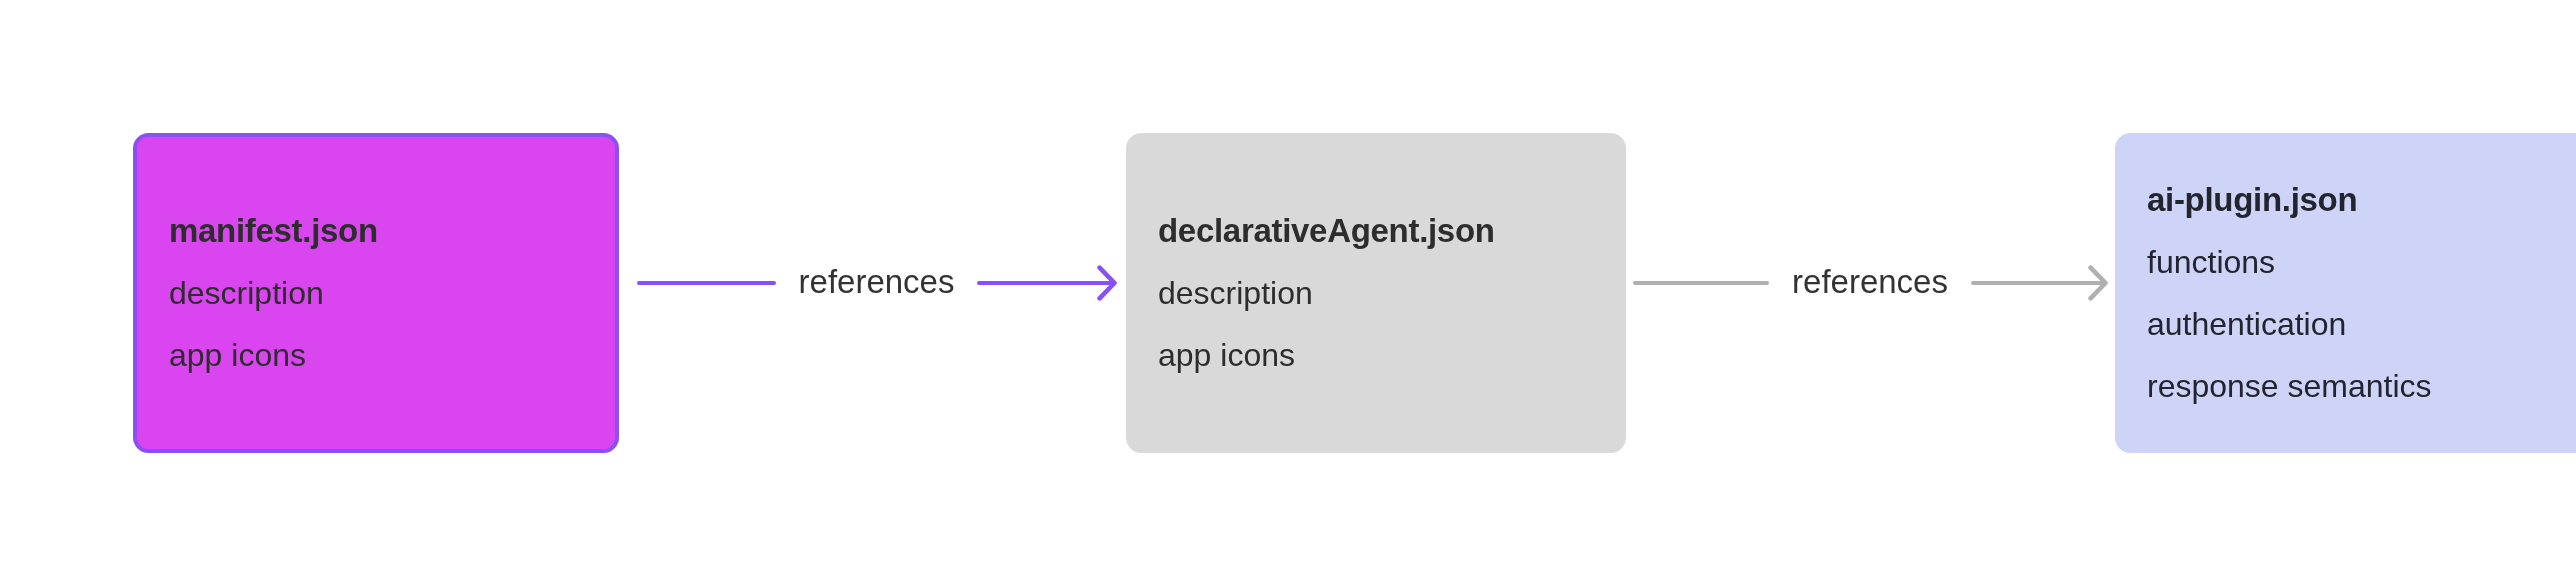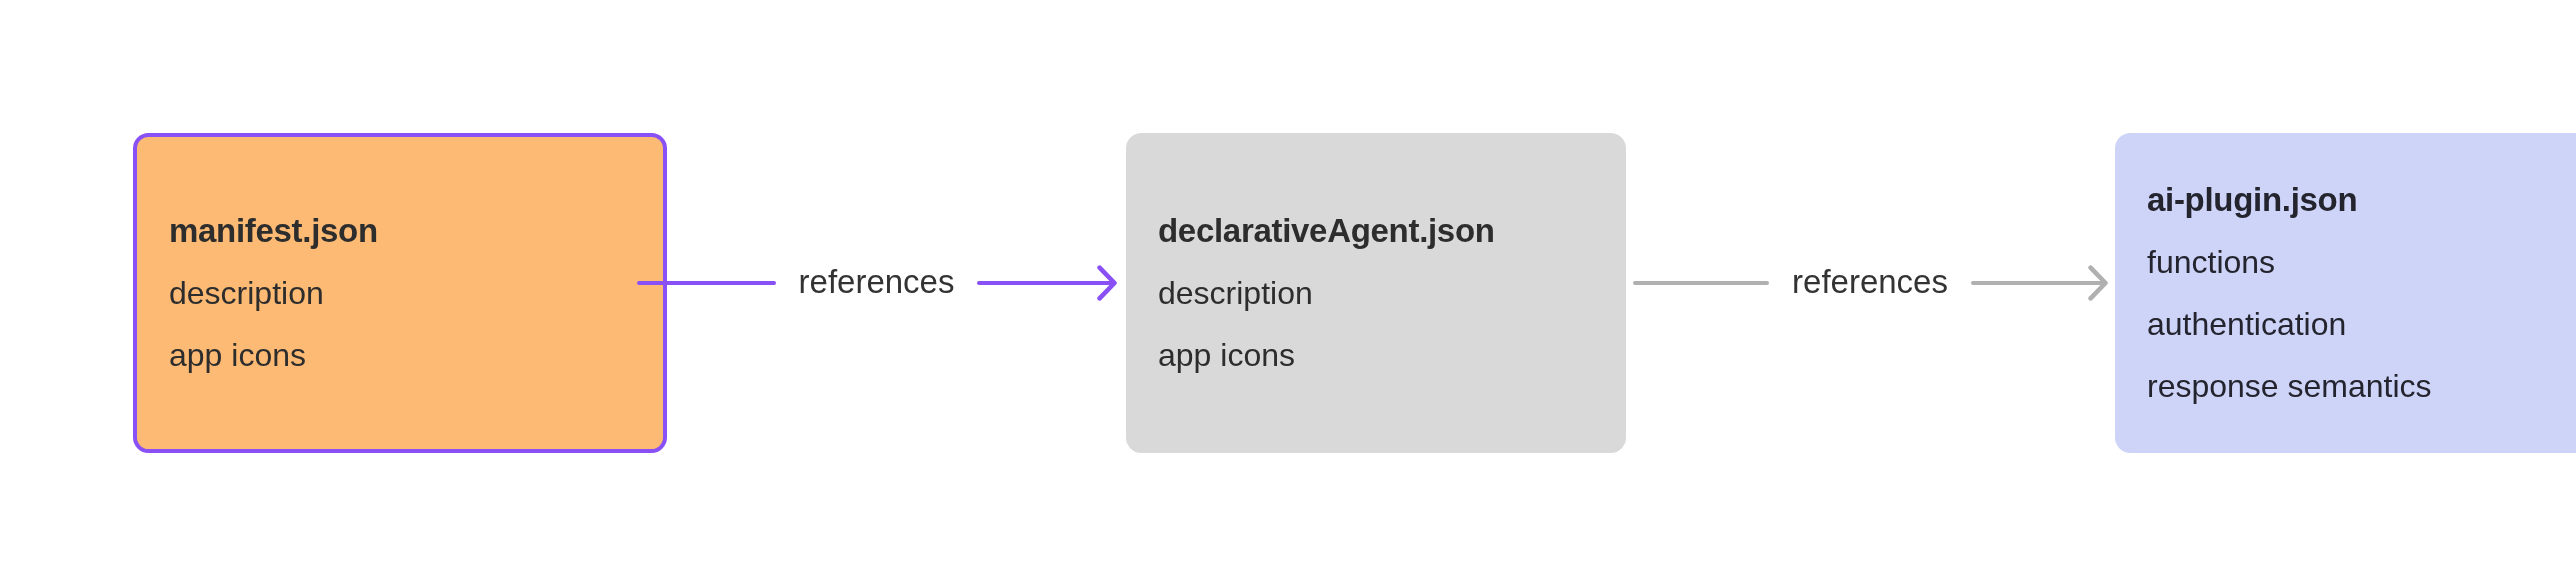--- a/index.html
+++ b/index.html
@@ -38,22 +38,22 @@
   }
   .node-line {
     font-size: 32px;
     font-weight: normal;
     line-height: 62px;
     white-space: nowrap;
   }
 
   .node-manifest {
     left: 133px;
-    width: 534px;
-    background: #fdba74;
+    width: 486px;
+    background: #d946ef;
     border: 4.1px solid #8950F6;
     color: #2D2D2D;
   }
   .node-declarative {
     left: 1126px;
     width: 500px;
     background: #D9D9D9;
     color: #2D2D2D;
   }
   .node-aiplugin {

